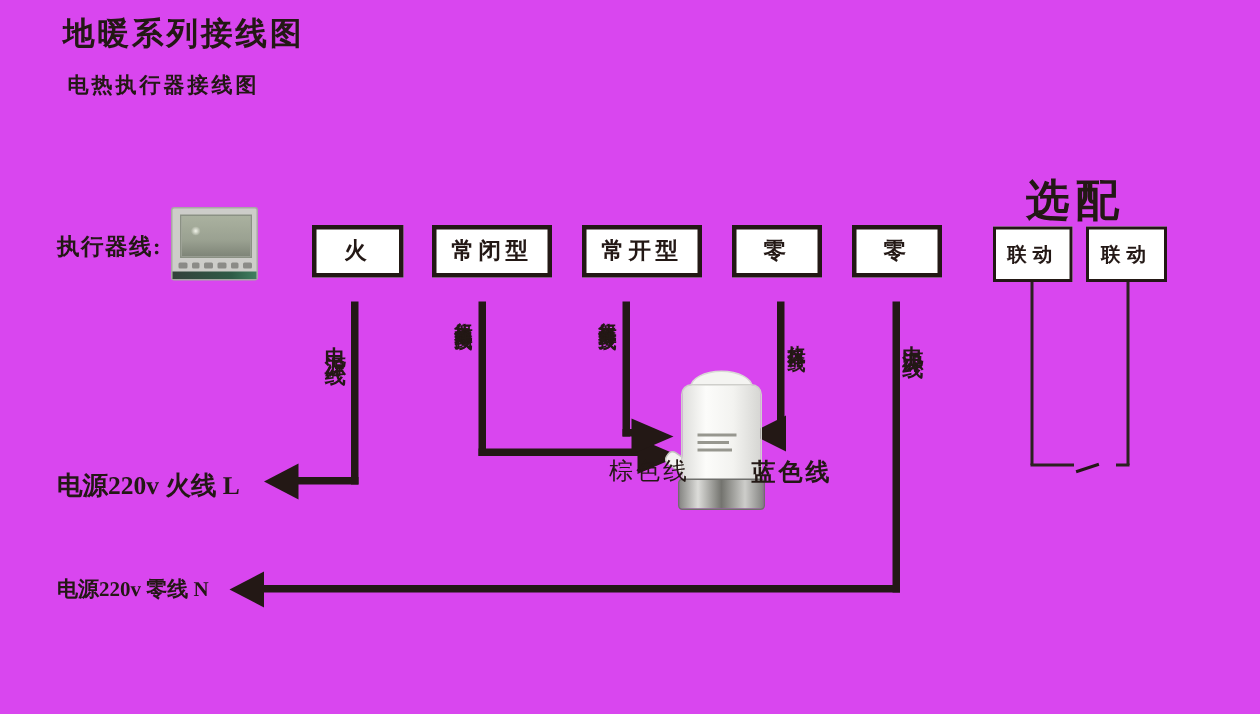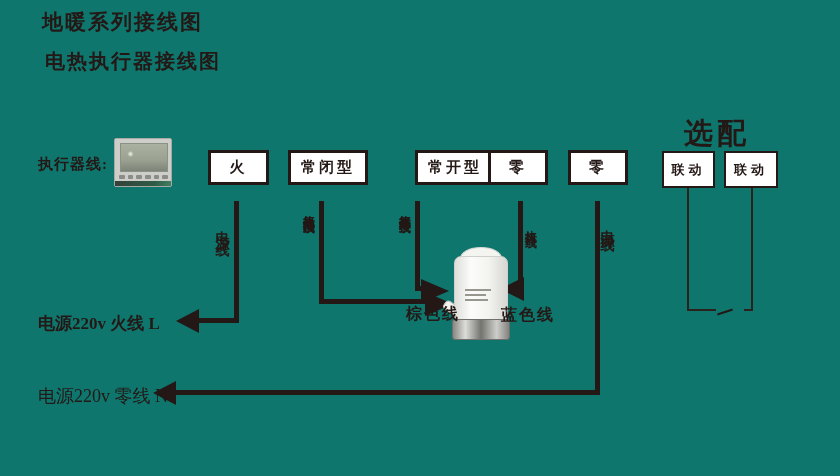--- a/index.html
+++ b/index.html
@@ -1,31 +1,31 @@
 <!DOCTYPE html>
 <html><head>
 <meta charset="utf-8">
 <style>
   html,body{margin:0;padding:0;background:#ffffff;}
-  .canvas{position:relative;width:840px;height:476px;background:#0f766e;overflow:hidden;
+  .canvas{position:relative;width:840px;height:476px;background:#d946ef;overflow:hidden;
           font-family:"Liberation Serif",serif;color:#231815;}
   .abs{position:absolute;}
   
   .title-main{left:42px;top:8px;font-family:"DejaVu Sans",sans-serif;font-weight:bold;
               font-size:21px;letter-spacing:2px;}
   .title-sub{left:45px;top:48px;font-family:"DejaVu Sans",sans-serif;font-weight:bold;
-             font-size:20px;letter-spacing:2px;}
+             font-size:14px;letter-spacing:2px;}
   
   .terminal-label{left:38px;top:155px;font-size:15px;font-weight:bold;letter-spacing:1px;}
   .tbox{border:3px solid #231815;background:#fff;display:flex;align-items:center;
         justify-content:center;font-size:15px;font-weight:bold;letter-spacing:3px;
         box-sizing:border-box;}
   .tbox-1{left:208px;top:150px;width:61px;height:35px;}
   .tbox-2{left:288px;top:150px;width:80px;height:35px;text-align:right;}
-  .tbox-3{left:388px;top:150px;width:80px;height:35px;margin-left:27px;}
+  .tbox-3{left:388px;top:150px;width:80px;height:35px;}
   .tbox-4{left:488px;top:150px;width:60px;height:35px;}
   .tbox-5{left:568px;top:150px;width:60px;height:35px;}
   
   .opt-heading{left:684px;top:114px;font-size:29px;font-weight:bold;letter-spacing:4px;}
   .obox{border:2px solid #231815;background:#fff;display:flex;align-items:center;
         justify-content:center;font-size:13px;font-weight:bold;letter-spacing:4px;
         box-sizing:border-box;}
   .obox-1{left:662px;top:151px;width:53px;height:37px;}
   .obox-2{left:724px;top:151px;width:54px;height:37px;}
   .thinline{background:#2b2220;}
@@ -37,25 +37,25 @@
   .arrow-right{width:0;height:0;border-top:12px solid transparent;border-bottom:12px solid transparent;
                border-left:28px solid #231815;}
   
   .vtext{writing-mode:vertical-rl;text-orientation:upright;font-weight:bold;color:#231815;}
   .v-power1{left:213px;top:220px;font-size:14px;letter-spacing:6px;}
   .v-nc{left:300px;top:205px;font-size:12px;letter-spacing:1px;}
   .v-no{left:396px;top:205px;font-size:12px;letter-spacing:1px;}
   .v-act{left:522px;top:220px;font-size:12px;letter-spacing:2px;}
   .v-power2{left:598px;top:219px;font-size:14px;letter-spacing:4px;}
   
-  .lbl-brown{left:406px;top:304px;font-size:16px;font-weight:bold;letter-spacing:2px;}
+  .lbl-brown{left:406px;top:304px;font-size:16px;font-weight:normal;letter-spacing:2px;}
   .lbl-blue{left:501px;top:305px;font-size:16px;font-weight:bold;letter-spacing:2px;}
   
   .lbl-live{left:38px;top:312px;font-size:17px;font-weight:bold;}
-  .lbl-neutral{left:38px;top:384px;font-size:18px;font-weight:normal;}
+  .lbl-neutral{left:38px;top:384px;font-size:14px;font-weight:bold;}
   
   .thermostat{left:114px;top:138px;width:58px;height:49px;background:#cdcdc9;
               border:1px solid #a8a8a4;border-radius:2px;box-sizing:border-box;}
   .t-screen{position:absolute;left:5px;top:4px;width:46px;height:27px;
             background:linear-gradient(180deg,#aab19f 0%,#9aa191 60%,#7e8477 100%);
             border:1px solid #8b9184;}
   .t-glint{position:absolute;left:12px;top:12px;width:7px;height:6px;border-radius:50%;
            background:radial-gradient(circle,#f2f4ea 0%,rgba(242,244,234,0) 70%);}
   .t-buttons{position:absolute;left:4px;top:35px;width:49px;height:6px;display:flex;
              gap:3px;align-items:center;}

